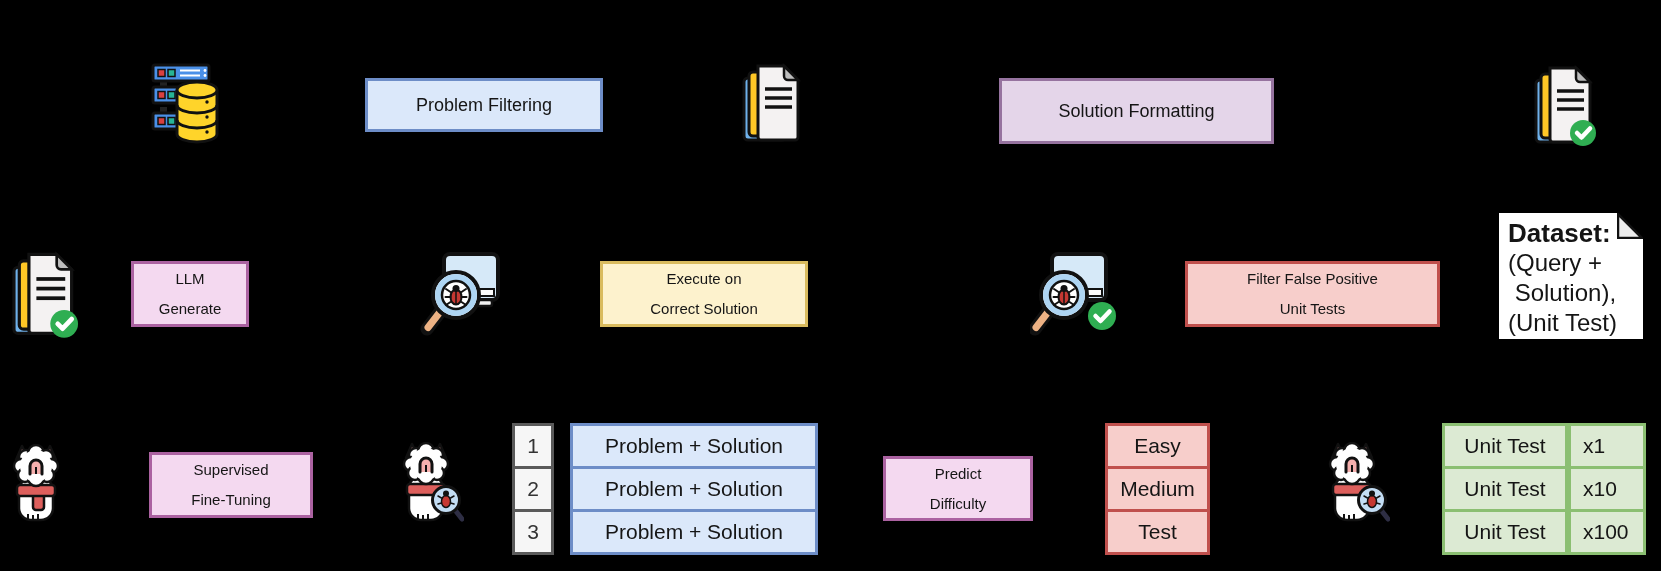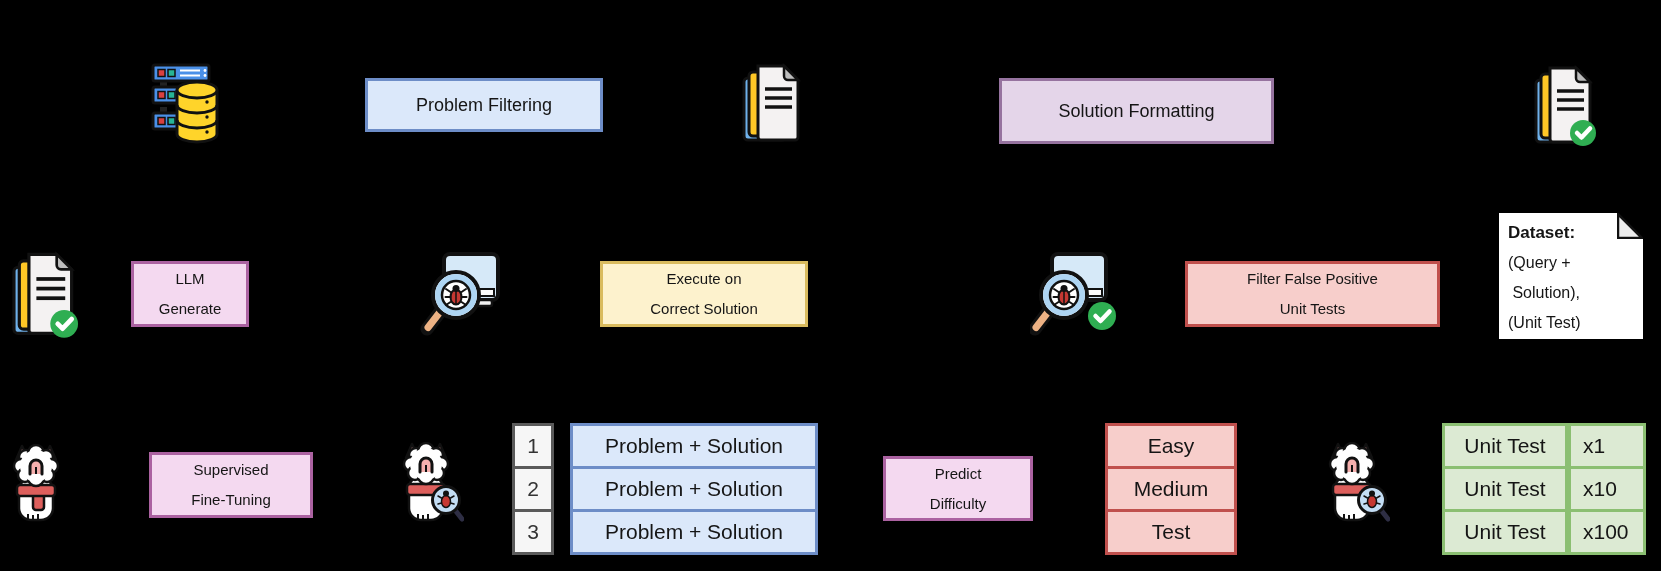--- a/index.html
+++ b/index.html
@@ -40,36 +40,36 @@
   #icon-llama-debug-1{left:396px;top:442px;}
   #box-predict{left:883px;top:456px;width:150px;height:65px;}
   #icon-llama-debug-2{left:1322px;top:442px;}
 
   
   .note{
     position:absolute;left:1499px;top:213px;width:144px;height:126px;background:#fff;
     box-sizing:border-box;padding:5px 4px 0 9px;text-align:left;
   }
   .note .fold{position:absolute;top:0;right:0;}
-  .note-title{font-weight:bold;font-size:17px;line-height:30px;white-space:pre;}
-  .note-line{font-size:16px;line-height:30px;white-space:pre;}
+  .note-title{font-weight:bold;font-size:26px;line-height:30px;white-space:pre;}
+  .note-line{font-size:24px;line-height:30px;white-space:pre;}
 
   
   .vtable{position:absolute;}
   .trow{display:flex;}
   .trow + .trow{margin-top:-3px;}
   .tcell{
     box-sizing:border-box;height:46px;display:flex;align-items:center;justify-content:center;
     font-size:21px;
   }
   #table-ps{left:512px;top:423px;}
   #table-ps .num{width:42px;background:var(--gray-cell-fill);border:3px solid var(--gray-cell-border);color:#333;}
   #table-ps .val{width:248px;background:var(--blue-fill);border:3px solid var(--blue-border);margin-left:16px;}
   #table-difficulty{left:1105px;top:423px;}
-  #table-difficulty .val{width:132px;background:var(--red-fill);border:3px solid var(--red-border);}
+  #table-difficulty .val{width:105px;background:var(--red-fill);border:3px solid var(--red-border);}
   #table-unit{left:1442px;top:423px;}
   #table-unit .val{width:126px;background:var(--green-table-fill);border:3px solid var(--green-table-border);}
   #table-unit .cnt{width:78px;background:var(--green-table-fill);border:3px solid var(--green-table-border);justify-content:flex-start;padding-left:12px;}
 </style>
 </head>
 <body>
 
 <div class="canvas">
 
   <svg id="icon-db" class="icon" width="70" height="84" viewBox="0 0 70 84">

